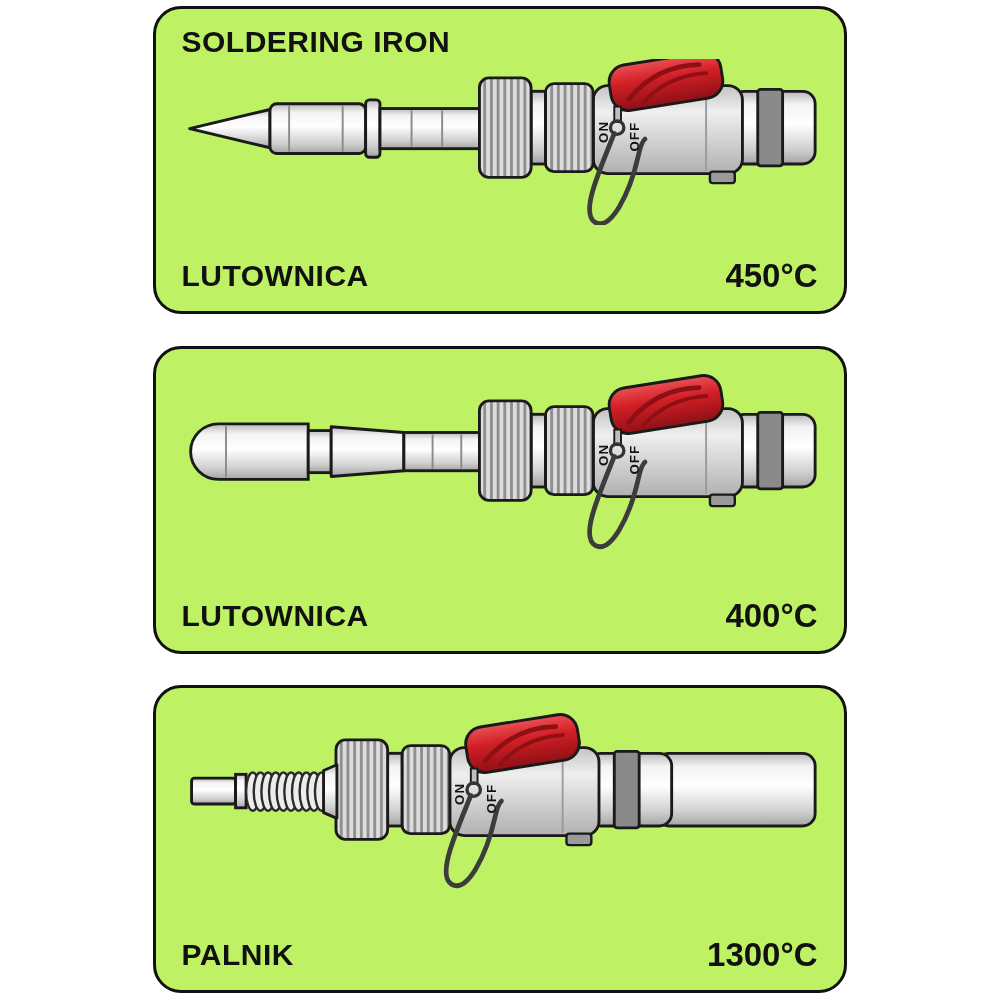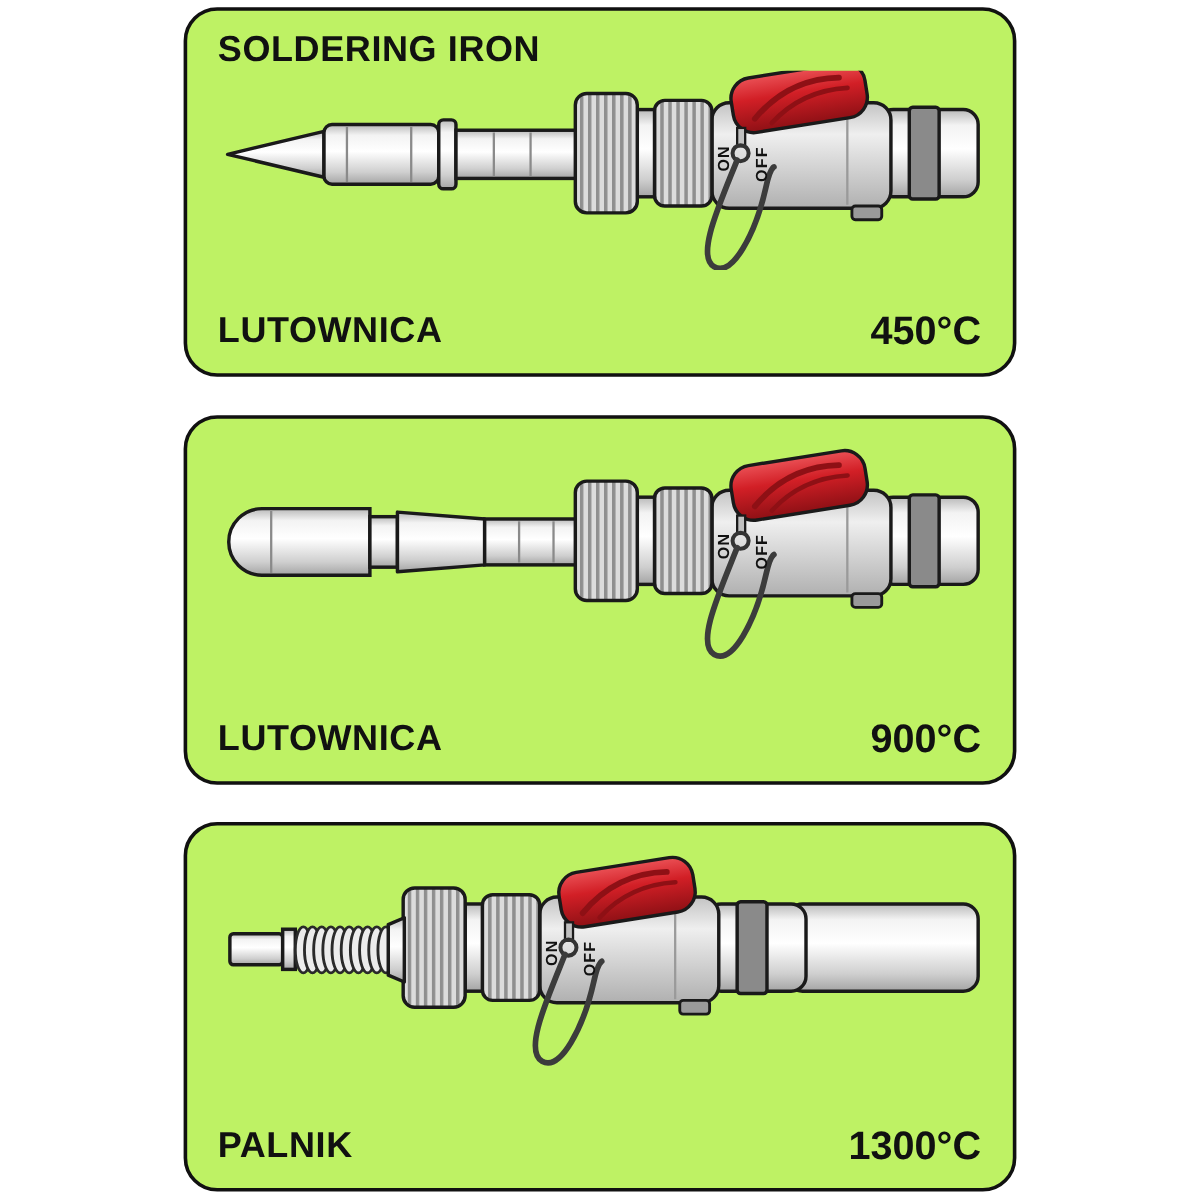--- a/index.html
+++ b/index.html
@@ -128,21 +128,21 @@
   <div class="tool-wrap">
     <svg class="tool" viewBox="0 -6 665 206">
       <use href="#nozzle-hotair"></use>
       <use href="#rear"></use>
       <text class="onoff" transform="translate(445 98) rotate(-90)">ON</text>
       <text class="onoff" transform="translate(478 107) rotate(-90)">OFF</text>
     </svg>
   </div>
   <div class="panel-footer">
     <div class="panel-name">LUTOWNICA</div>
-    <div class="panel-temp">900°C</div>
+    <div class="panel-temp">400°C</div>
   </div>
 </section>
 
 <section class="panel">
   <div class="tool-wrap">
     <svg class="tool" viewBox="0 -6 665 206">
       <rect x="496" y="44" width="166" height="76" rx="13" fill="url(#gMetal)" stroke="#1a1a1a" stroke-width="3"></rect>
       <g transform="translate(-150 0)">
         <use href="#rear"></use>
       </g>

